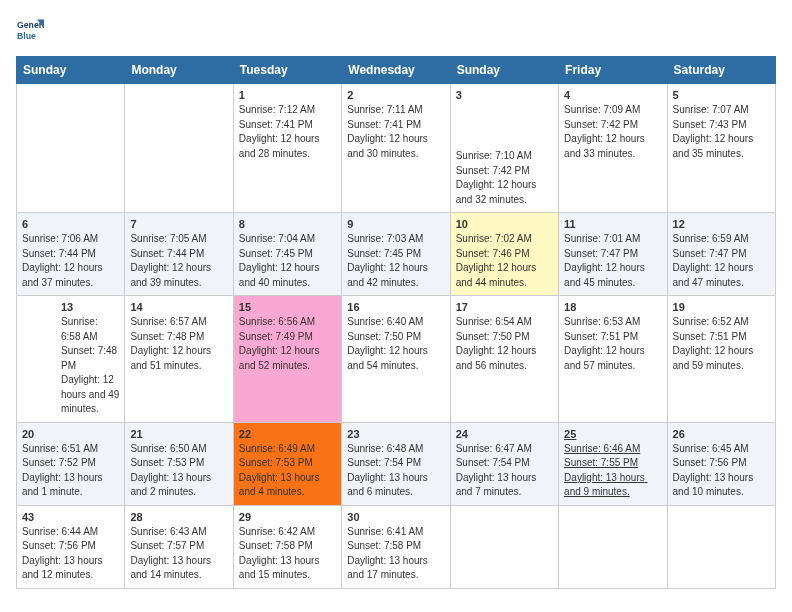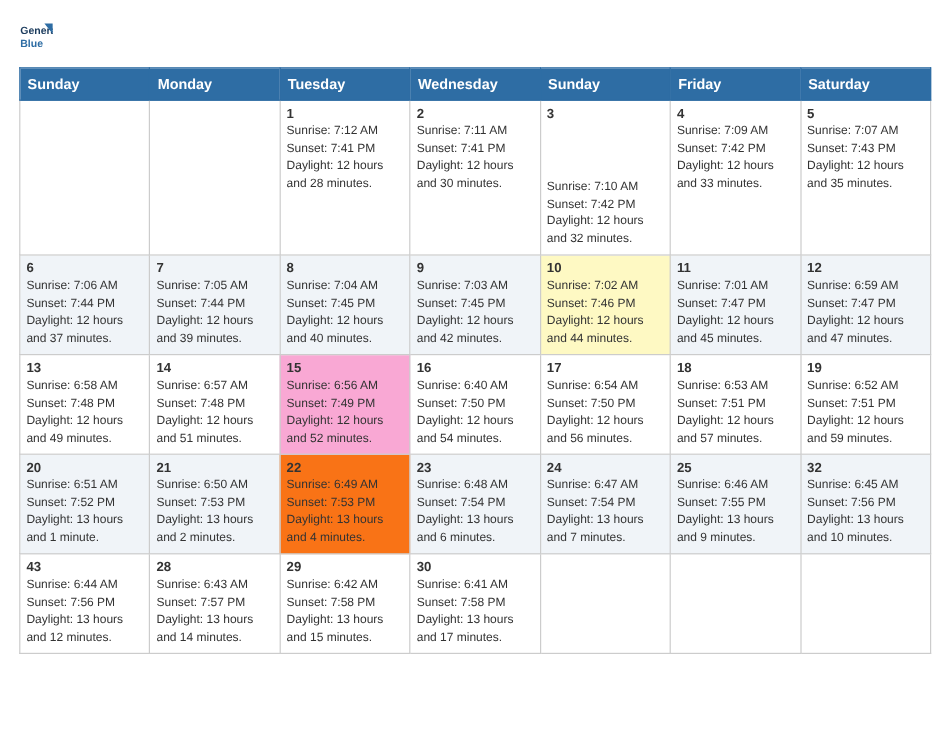--- a/index.html
+++ b/index.html
@@ -196,21 +196,21 @@
 Daylight: 12 hours and 45 minutes.</div>
         </td>
         <td style="background: rgb(240, 244, 248);">
           <span class="day-num">12</span>
           <div class="day-info" style="white-space: pre-wrap;">Sunrise: 6:59 AM
 Sunset: 7:47 PM
 Daylight: 12 hours and 47 minutes.</div>
         </td>
       </tr>
       <tr class="row-odd">
-        <td style="background: rgb(255, 255, 255);">
+        <td style="background: rgb(255, 255, 255); padding-left: 44px;">
           <span class="day-num">13</span>
           <div class="day-info" style="white-space: pre-wrap;">Sunrise: 6:58 AM
 Sunset: 7:48 PM
 Daylight: 12 hours and 49 minutes.</div>
         </td>
         <td style="background: rgb(255, 255, 255);">
           <span class="day-num">14</span>
           <div class="day-info" style="white-space: pre-wrap;">Sunrise: 6:57 AM
 Sunset: 7:48 PM
 Daylight: 12 hours and 51 minutes.</div>
@@ -270,28 +270,28 @@
           <div class="day-info" style="white-space: pre-wrap;">Sunrise: 6:48 AM
 Sunset: 7:54 PM
 Daylight: 13 hours and 6 minutes.</div>
         </td>
         <td style="background: rgb(240, 244, 248);">
           <span class="day-num">24</span>
           <div class="day-info" style="white-space: pre-wrap;">Sunrise: 6:47 AM
 Sunset: 7:54 PM
 Daylight: 13 hours and 7 minutes.</div>
         </td>
-        <td style="background: rgb(240, 244, 248);">
+        <td style="background: rgb(240, 244, 248); text-decoration: underline;">
           <span class="day-num">25</span>
           <div class="day-info" style="white-space: pre-wrap;">Sunrise: 6:46 AM
 Sunset: 7:55 PM
 Daylight: 13 hours and 9 minutes.</div>
         </td>
         <td style="background: rgb(240, 244, 248);">
-          <span class="day-num">32</span>
+          <span class="day-num">26</span>
           <div class="day-info" style="white-space: pre-wrap;">Sunrise: 6:45 AM
 Sunset: 7:56 PM
 Daylight: 13 hours and 10 minutes.</div>
         </td>
       </tr>
       <tr class="row-odd">
         <td style="background: rgb(255, 255, 255);">
           <span class="day-num">43</span>
           <div class="day-info" style="white-space: pre-wrap;">Sunrise: 6:44 AM
 Sunset: 7:56 PM

